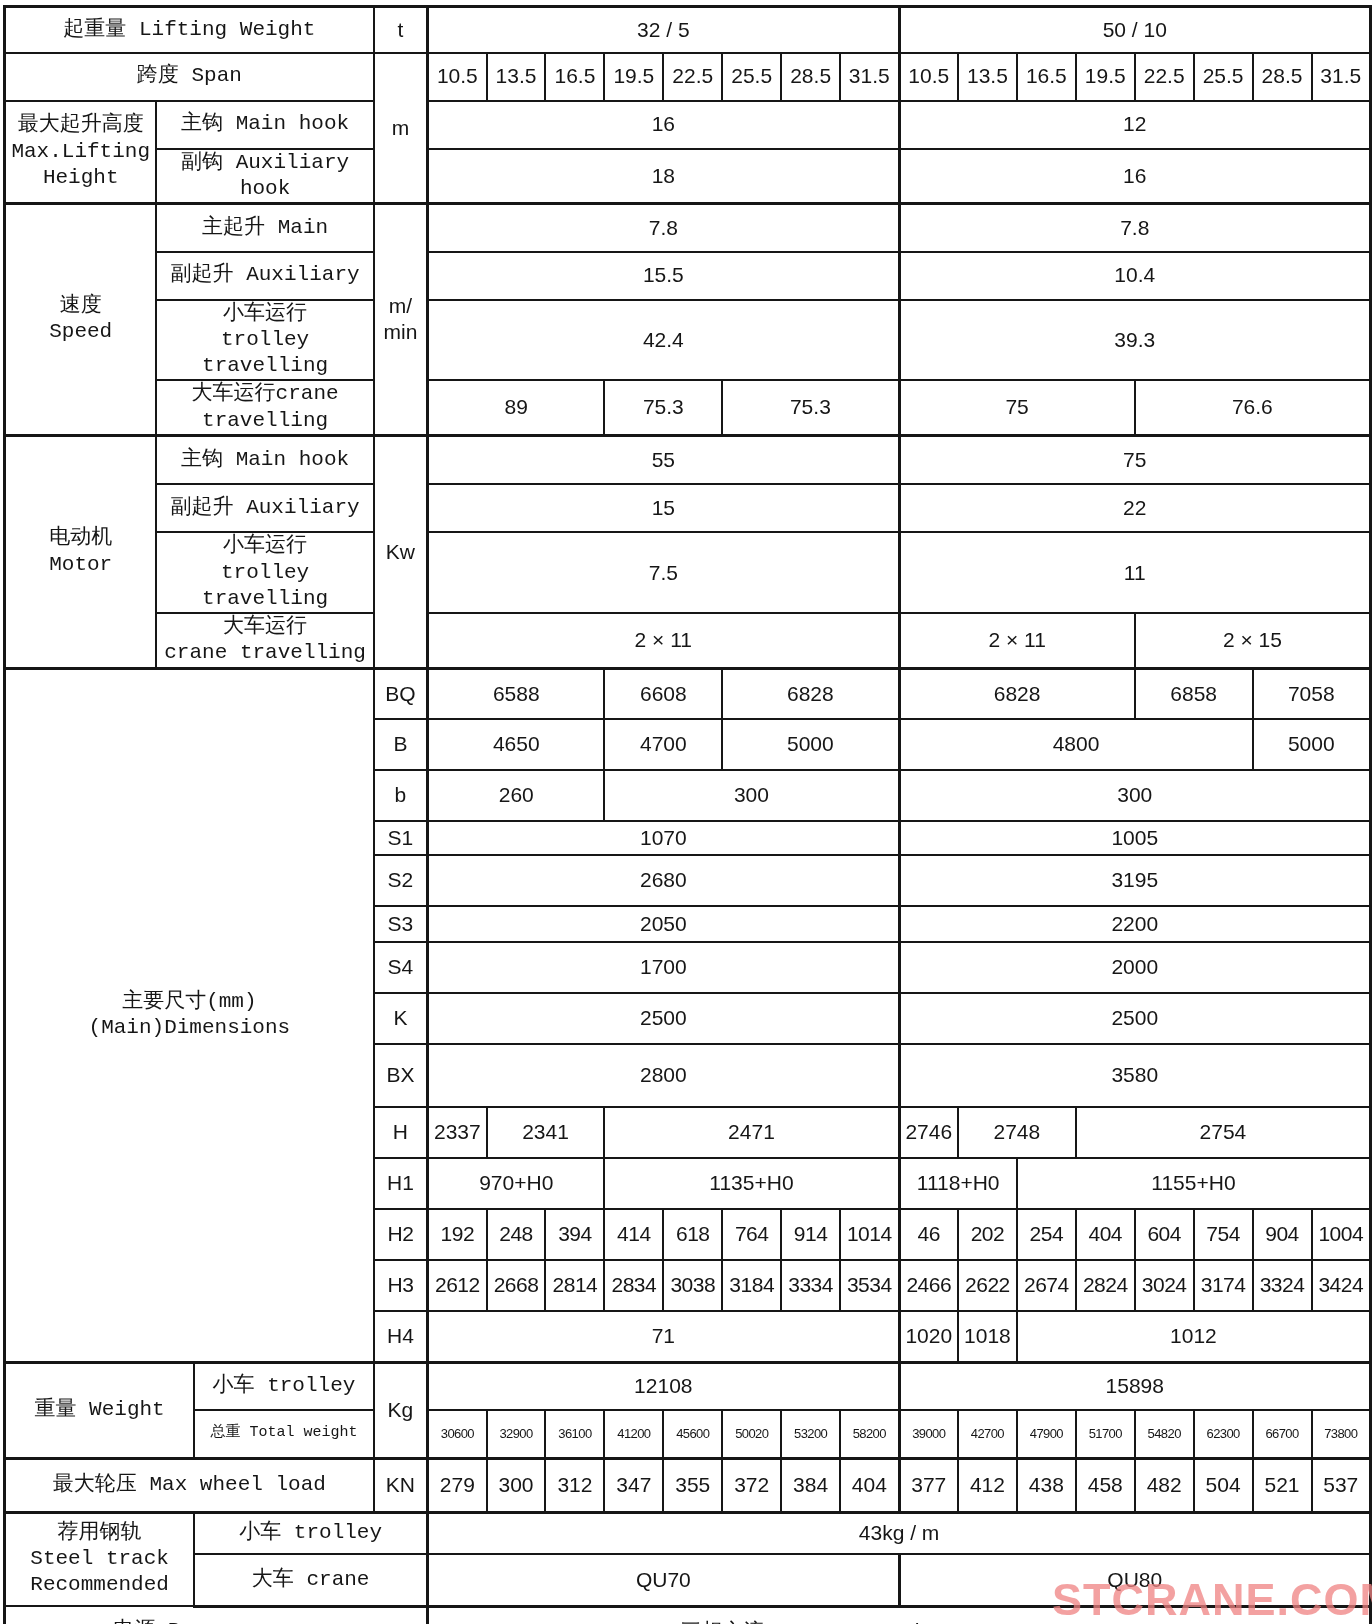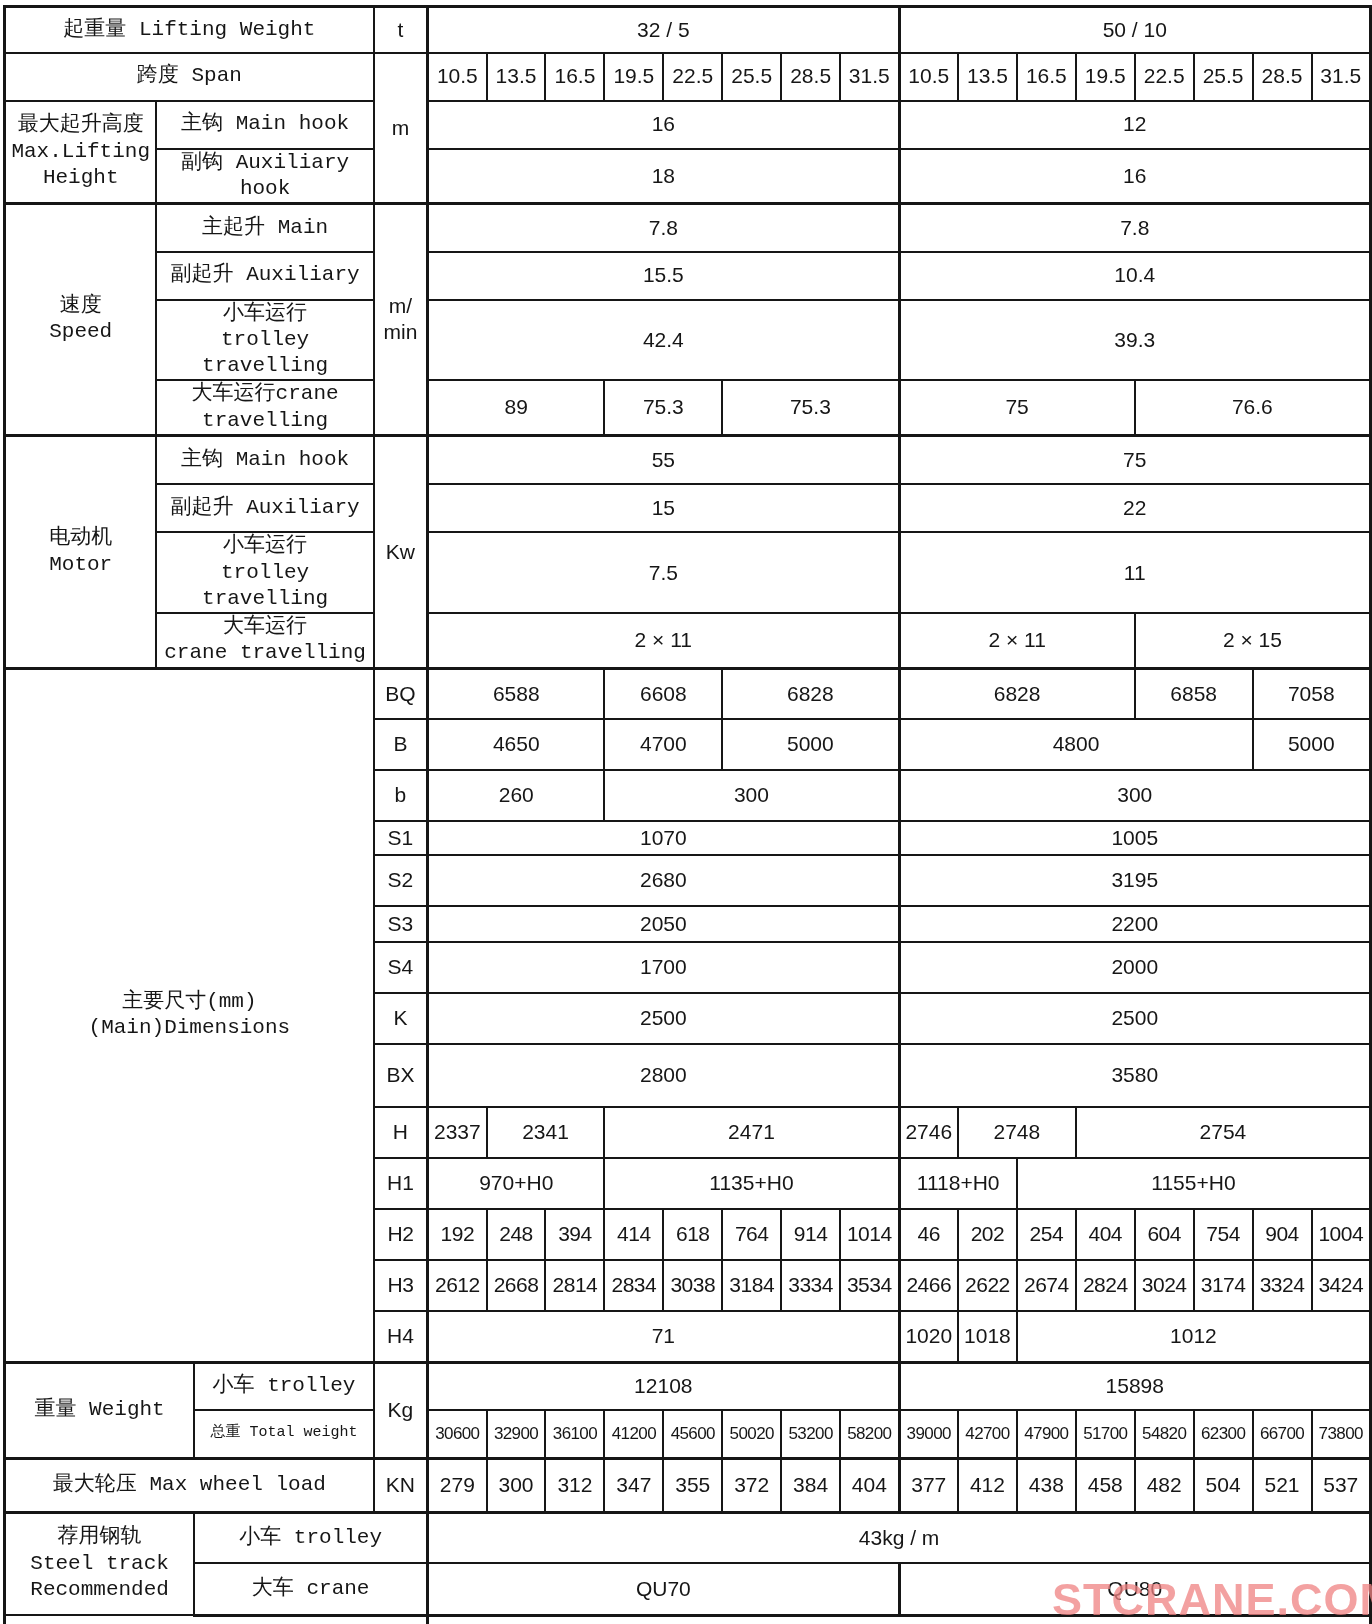--- a/index.html
+++ b/index.html
@@ -9,21 +9,21 @@
         border:3px solid #161616;}
   td{border:2px solid #161616;text-align:center;vertical-align:middle;
      font-size:21px;padding:0 1px;overflow:hidden;line-height:1.25;}
   td.lab{white-space:pre-line;font-family:Liberation Mono, monospace;}
   td.pre{white-space:pre-line;}
   tr.hb > td{border-bottom-width:3px;}
   tr.ht > td{border-top-width:3px;}
   td.dl{border-left-width:3px;}
   td.gl{border-left-width:3px;}
   tr.sm > td{font-size:21px;letter-spacing:-0.5px;}
-  tr.xs > td{font-size:17px;letter-spacing:-0.6px;}
+  tr.xs > td{font-size:13px;letter-spacing:-0.6px;}
   tr.xs > td.lab{font-size:15px;letter-spacing:0;}
   .watermark{position:absolute;left:1052px;top:1574px;font-size:45px;
              font-weight:700;letter-spacing:1px;white-space:nowrap;
              color:rgba(239,130,130,0.75);}
 </style>
 </head>
 <body>
 
 <table>
   <colgroup>
@@ -298,21 +298,21 @@
         <td>404</td>
         <td class="gl">377</td>
         <td>412</td>
         <td>438</td>
         <td>458</td>
         <td>482</td>
         <td>504</td>
         <td>521</td>
         <td>537</td>
       </tr>
-      <tr class="ht" style="height: 51px;">
+      <tr class="ht" style="height: 42px;">
         <td colspan="2" rowspan="2" class="lab">荐用钢轨
 Steel track
 Recommended</td>
         <td colspan="2" class="lab">小车 trolley</td>
         <td colspan="16" class="dl">43kg / m</td>
       </tr>
       <tr class="hb" style="height: 52px;">
         <td colspan="2" class="lab">大车 crane</td>
         <td colspan="8" class="dl">QU70</td>
         <td colspan="8" class="gl">QU80</td>

